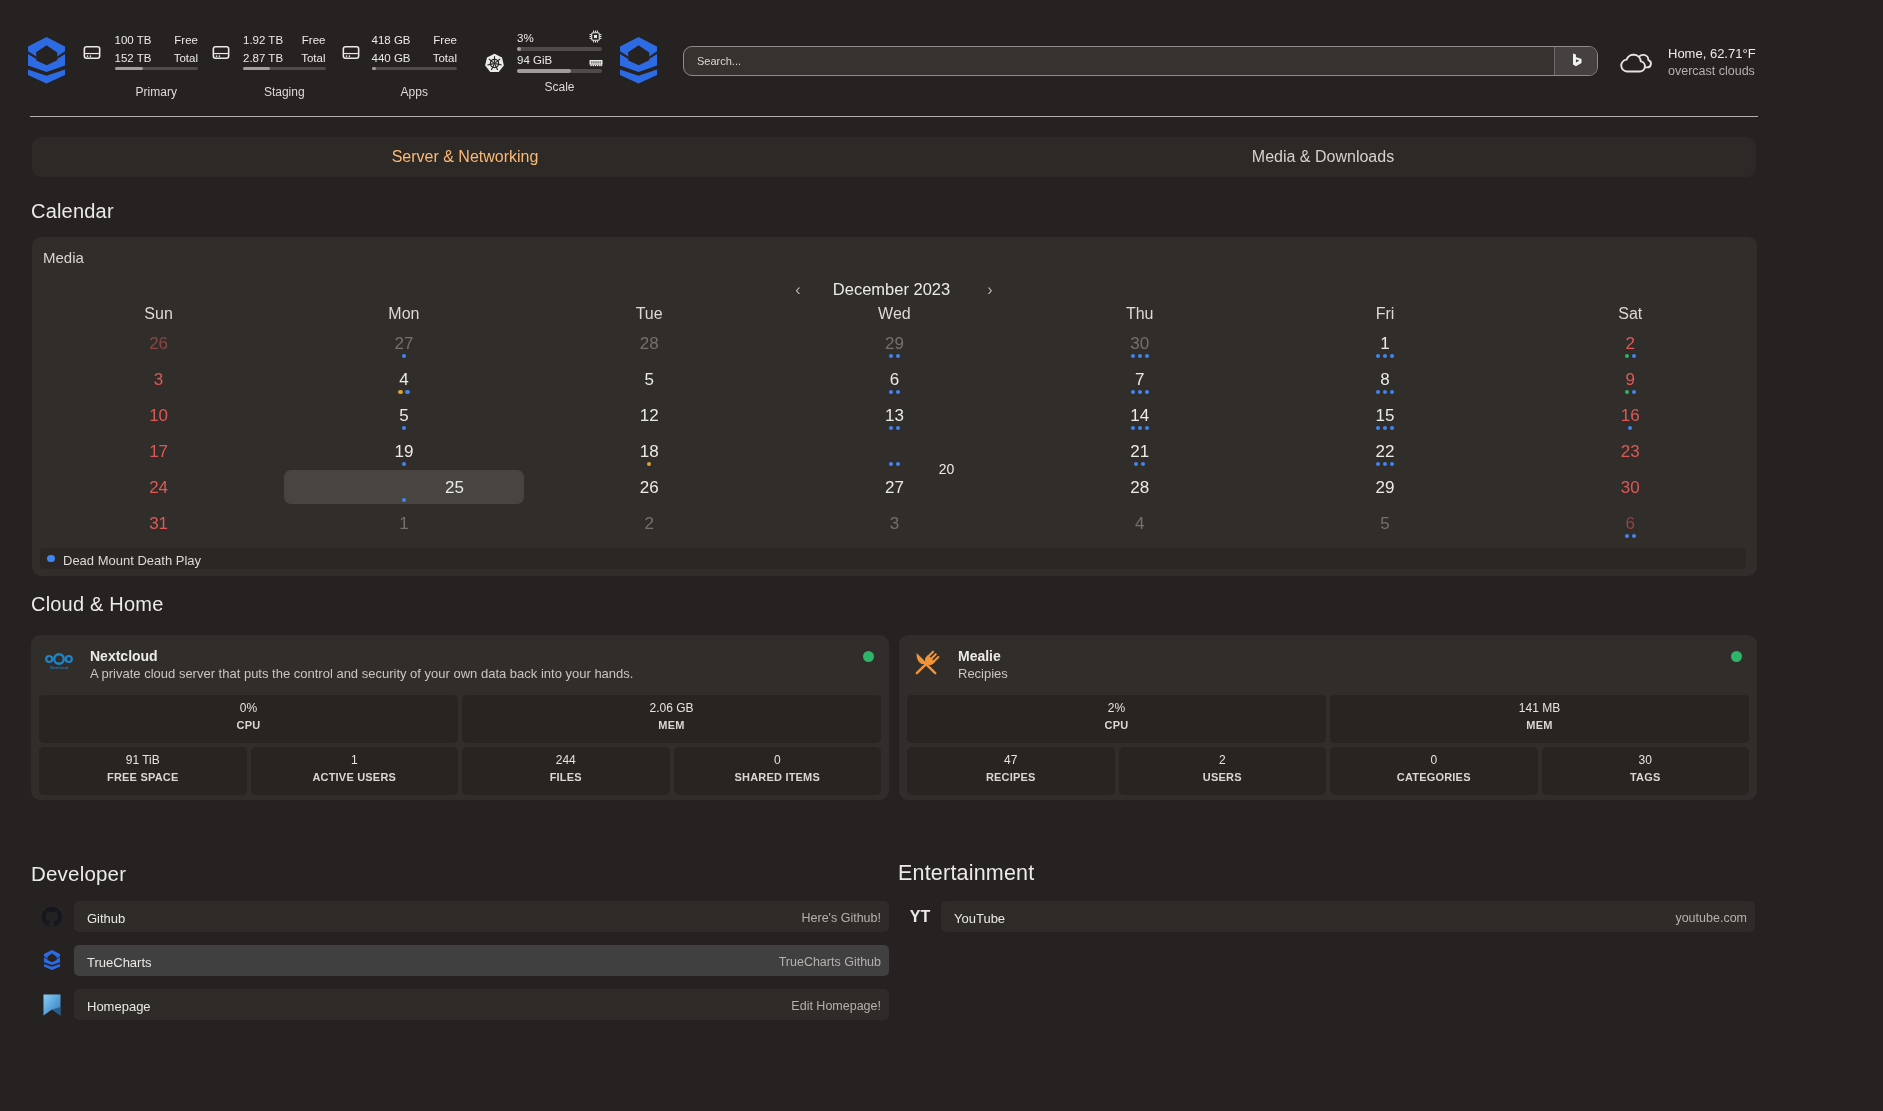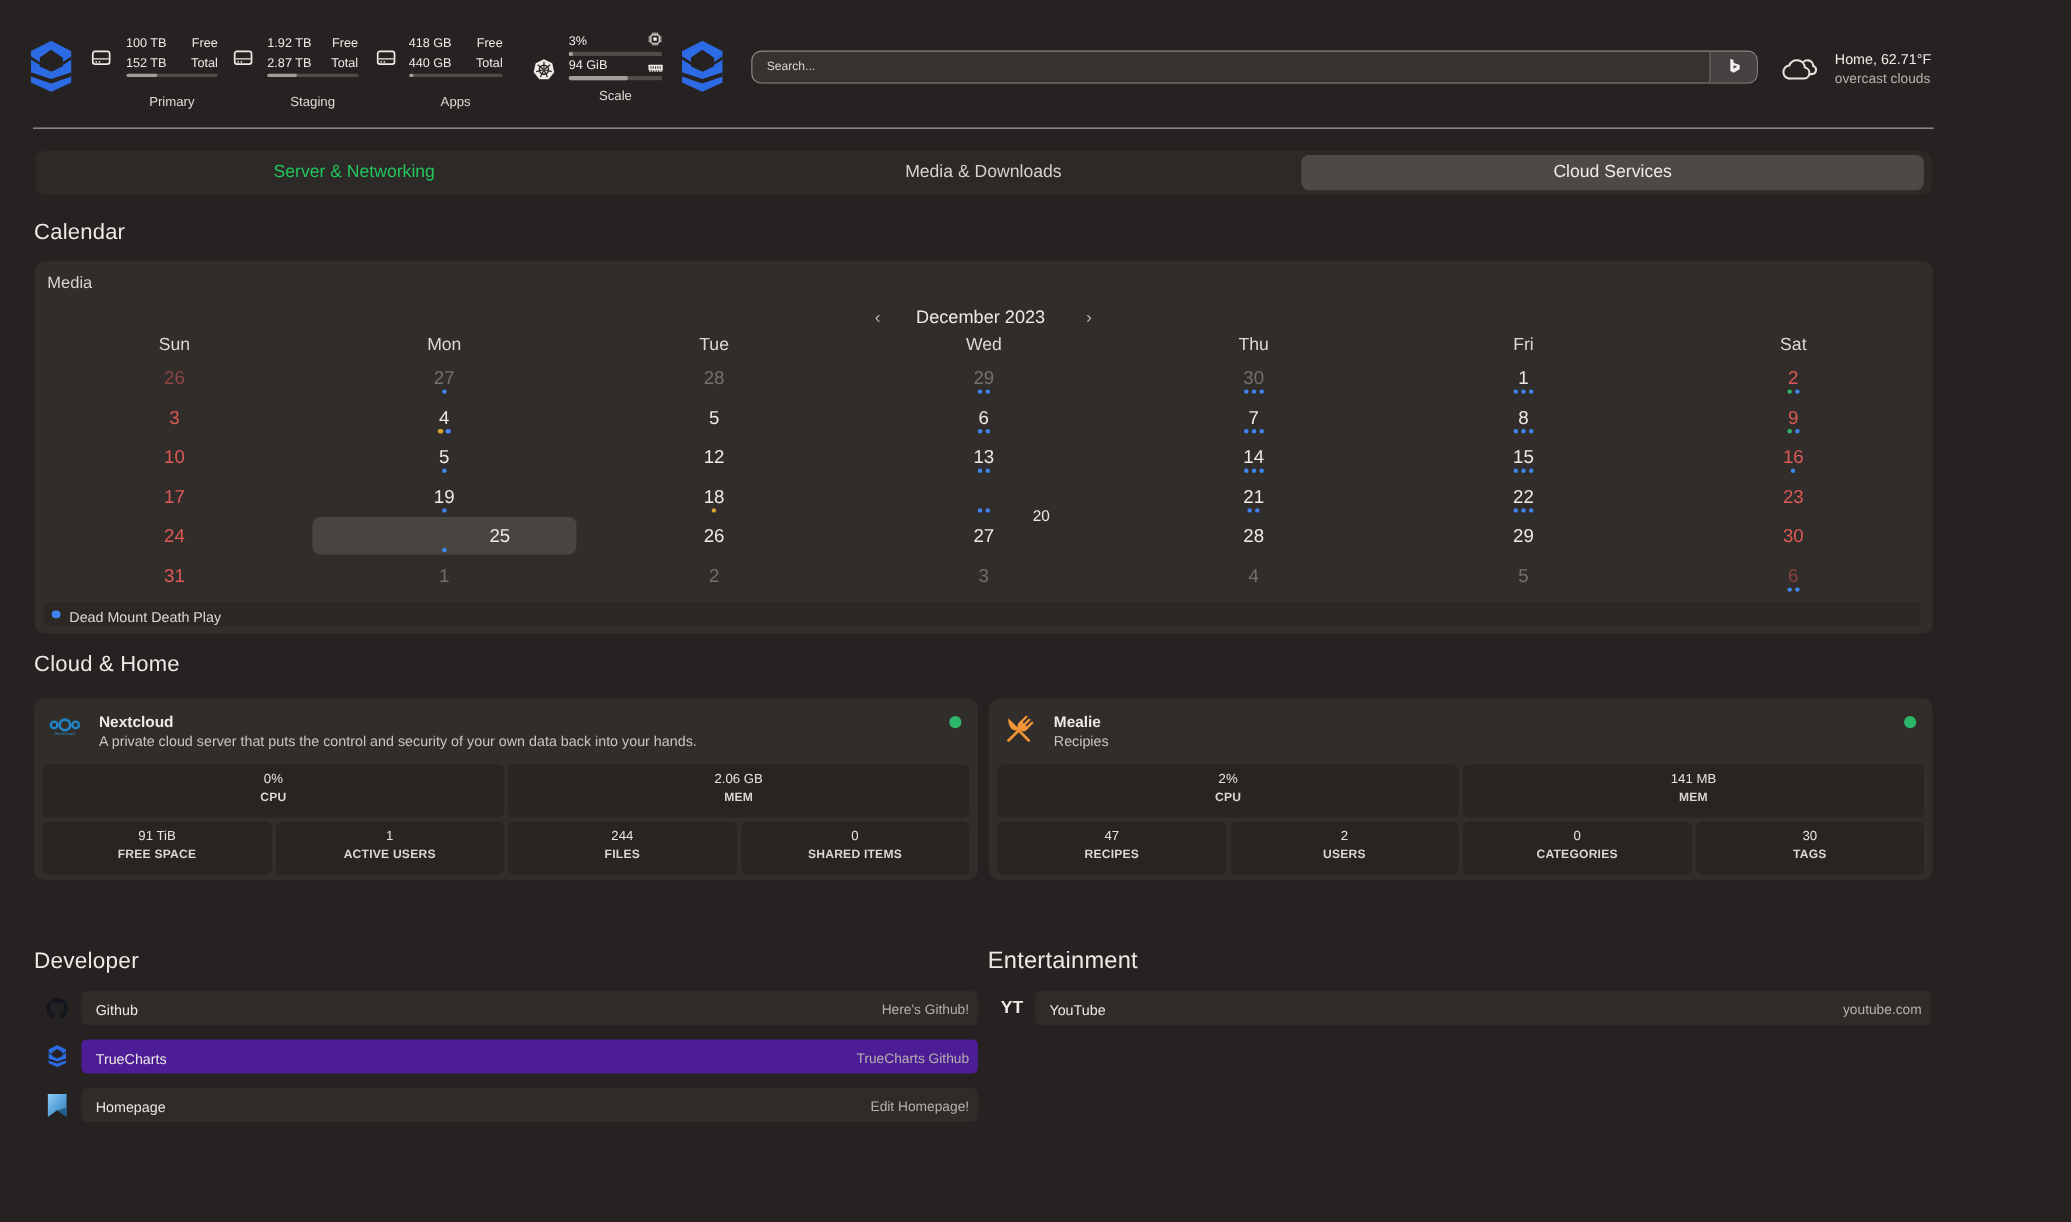--- a/index.html
+++ b/index.html
@@ -116,23 +116,22 @@
     </div>
 </div>
 <div class="a" style="left:1620px;top:51px"><svg width="32" height="23" viewBox="0 0 34 24" fill="none" stroke="#e6e3e0" stroke-width="2" stroke-linejoin="round" stroke-linecap="round">
 <path d="M19.5,7.8 a5.4,5.4 0 0 1 10.6,1.6 a4.0,4.0 0 0 1 -1.3,7.8 h-2.6"></path>
 <path d="M8.3,21.5 h12.6 a5.4,5.4 0 0 0 1.2,-10.7 a7.8,7.8 0 0 0 -15.1,-1.9 a5.7,5.7 0 0 0 1.3,12.6 z" fill="#262221"></path>
 </svg></div>
 <div class="a" style="left:1668px;top:46px;height:15px;line-height:15px;font-size:13px;color:#eceae7">Home, 62.71°F</div>
 <div class="a" style="left:1668px;top:63.5px;height:14px;line-height:14px;font-size:12.5px;color:#b5b1ad">overcast clouds</div>
 <div class="a" style="left:30px;top:116px;width:1728px;height:1px;background:#b2aeab"></div>
 <div class="a" style="left:32px;top:137px;width:1724px;height:40px;background:#2c2927;border-radius:9px;display:flex;padding:4px">
-<div style="flex:1;text-align:center;line-height:32px;font-size:16px;color:#22c55e;margin:0 3px">Server &amp; Networking</div>
+<div style="flex:1;text-align:center;line-height:32px;font-size:16px;color:#fdba74;margin:0 3px">Server &amp; Networking</div>
 <div style="flex:1;text-align:center;line-height:32px;font-size:16px;color:#d5d1ce;margin:0 3px">Media &amp; Downloads</div>
-<div style="flex:1;text-align:center;line-height:32px;font-size:16px;color:#eceae7;background:#4d4946;border-radius:7px;margin:0 3px">Cloud Services</div>
 </div>
 <div class="hd" style="left:31px;top:199px">Calendar</div>
 <div class="a" style="left:32px;top:236.5px;width:1725px;height:339px;background:#312d2a;border-radius:9px"></div>
 <div class="a" style="left:43px;top:250px;height:16px;line-height:16px;font-size:15px;color:#d8d5d2">Media</div>
 <div class="a" style="left:788px;top:281px;width:20px;text-align:center;height:17px;line-height:17px;font-size:16px;color:#b5b1ad">‹</div>
 <div class="a" style="left:791.5px;top:280.5px;width:200px;text-align:center;height:17px;line-height:17px;font-size:16.5px;color:#eceae7">December 2023</div>
 <div class="a" style="left:980px;top:281px;width:20px;text-align:center;height:17px;line-height:17px;font-size:16px;color:#b5b1ad">›</div>
 <div class="a" style="left:98.6px;top:304.5px;width:120px;text-align:center;height:17px;line-height:17px;font-size:16px;color:#dcd9d6">Sun</div>
 <div class="a" style="left:343.9px;top:304.5px;width:120px;text-align:center;height:17px;line-height:17px;font-size:16px;color:#dcd9d6">Mon</div>
 <div class="a" style="left:589.2px;top:304.5px;width:120px;text-align:center;height:17px;line-height:17px;font-size:16px;color:#dcd9d6">Tue</div>
@@ -306,21 +305,21 @@
     <div class="a" style="left:13px;top:1.5px;height:31px;line-height:31px;font-size:13px;font-weight:500;color:#eae8e5">Github</div>
     <div class="a" style="right:8px;top:1.5px;height:31px;line-height:31px;font-size:12.5px;color:#b5b1ad">Here's Github!</div>
   </div>
 <div class="a" style="left:44px;top:950px"><svg width="16" height="20.1" viewBox="0 0 37 46.5">
 <polygon points="18.5,0 37,9.5 37,38 18.5,46.5 0,38 0,9.5" fill="#2c6be4"></polygon>
 <polygon points="18.5,8.2 29.2,15.5 29.2,23.2 18.7,28.2 8.2,23.4 8.2,15.3" fill="#262221"></polygon>
 <polygon points="0,14.2 8.2,19.4 8.2,22.1 0,17.0" fill="#262221"></polygon>
 <polygon points="37,14.2 29.2,19.4 29.2,22.1 37,17.0" fill="#262221"></polygon>
 <polygon points="0,28.6 18.5,34.9 37,28.6 37,32.5 18.5,38.8 0,32.5" fill="#262221"></polygon>
 </svg></div>
-<div class="a" style="left:74px;top:945px;width:815px;height:31px;background:#4c1d95;border-radius:5px">
+<div class="a" style="left:74px;top:945px;width:815px;height:31px;background:#404040;border-radius:5px">
     <div class="a" style="left:13px;top:1.5px;height:31px;line-height:31px;font-size:13px;font-weight:500;color:#eae8e5">TrueCharts</div>
     <div class="a" style="right:8px;top:1.5px;height:31px;line-height:31px;font-size:12.5px;color:#b5b1ad">TrueCharts Github</div>
   </div>
 <div class="a" style="left:41.5px;top:993.5px"><svg width="20" height="23" viewBox="0 0 20 23">
 <defs>
         <linearGradient id="hpg" x1="0" y1="0" x2="1" y2="1">
 <stop offset="0" stop-color="#8ecdf4"></stop>
           <stop offset="0.55" stop-color="#54a0d8"></stop>
           <stop offset="1" stop-color="#3878b4"></stop>
 </linearGradient>

